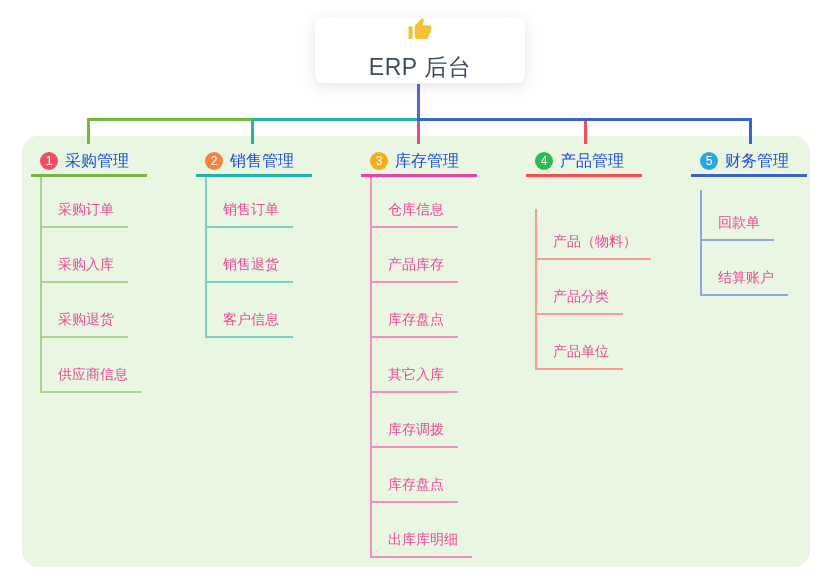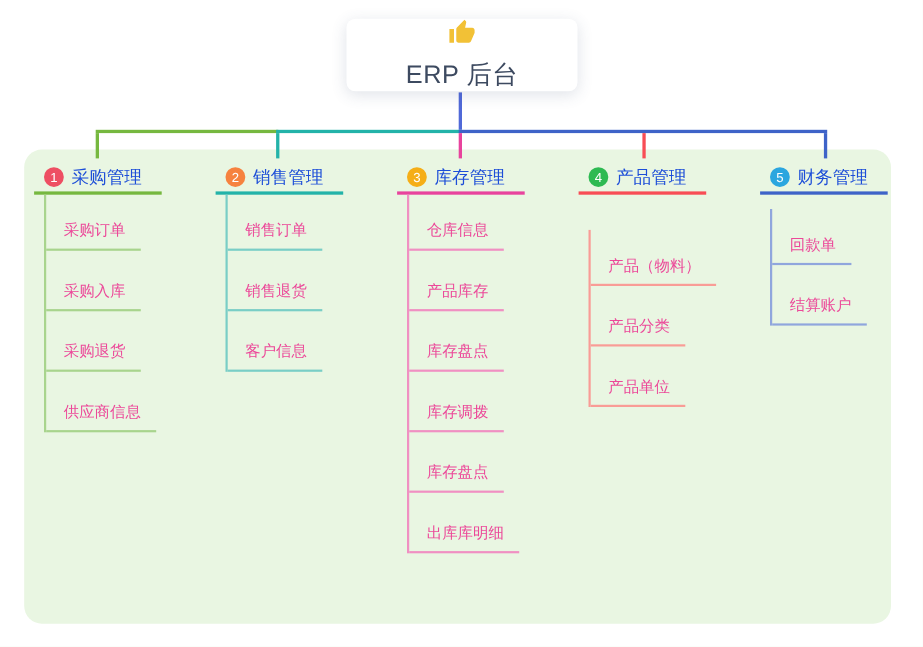--- a/index.html
+++ b/index.html
@@ -123,20 +123,23 @@
   </div>
 
   <div class="child-row">
     <span class="child-label" style="border-bottom-color: rgb(240, 144, 194);">产品库存</span>
   </div>
 
   <div class="child-row">
     <span class="child-label" style="border-bottom-color: rgb(240, 144, 194);">库存盘点</span>
   </div>
 
+  <div class="child-row">
+    <span class="child-label" style="border-bottom-color: rgb(240, 144, 194);">其它入库</span>
+  </div>
 
   <div class="child-row">
     <span class="child-label" style="border-bottom-color: rgb(240, 144, 194);">库存调拨</span>
   </div>
 
   <div class="child-row">
     <span class="child-label" style="border-bottom-color: rgb(240, 144, 194); margin-top: 16px;">库存盘点</span>
   </div>
 
   <div class="child-row">

